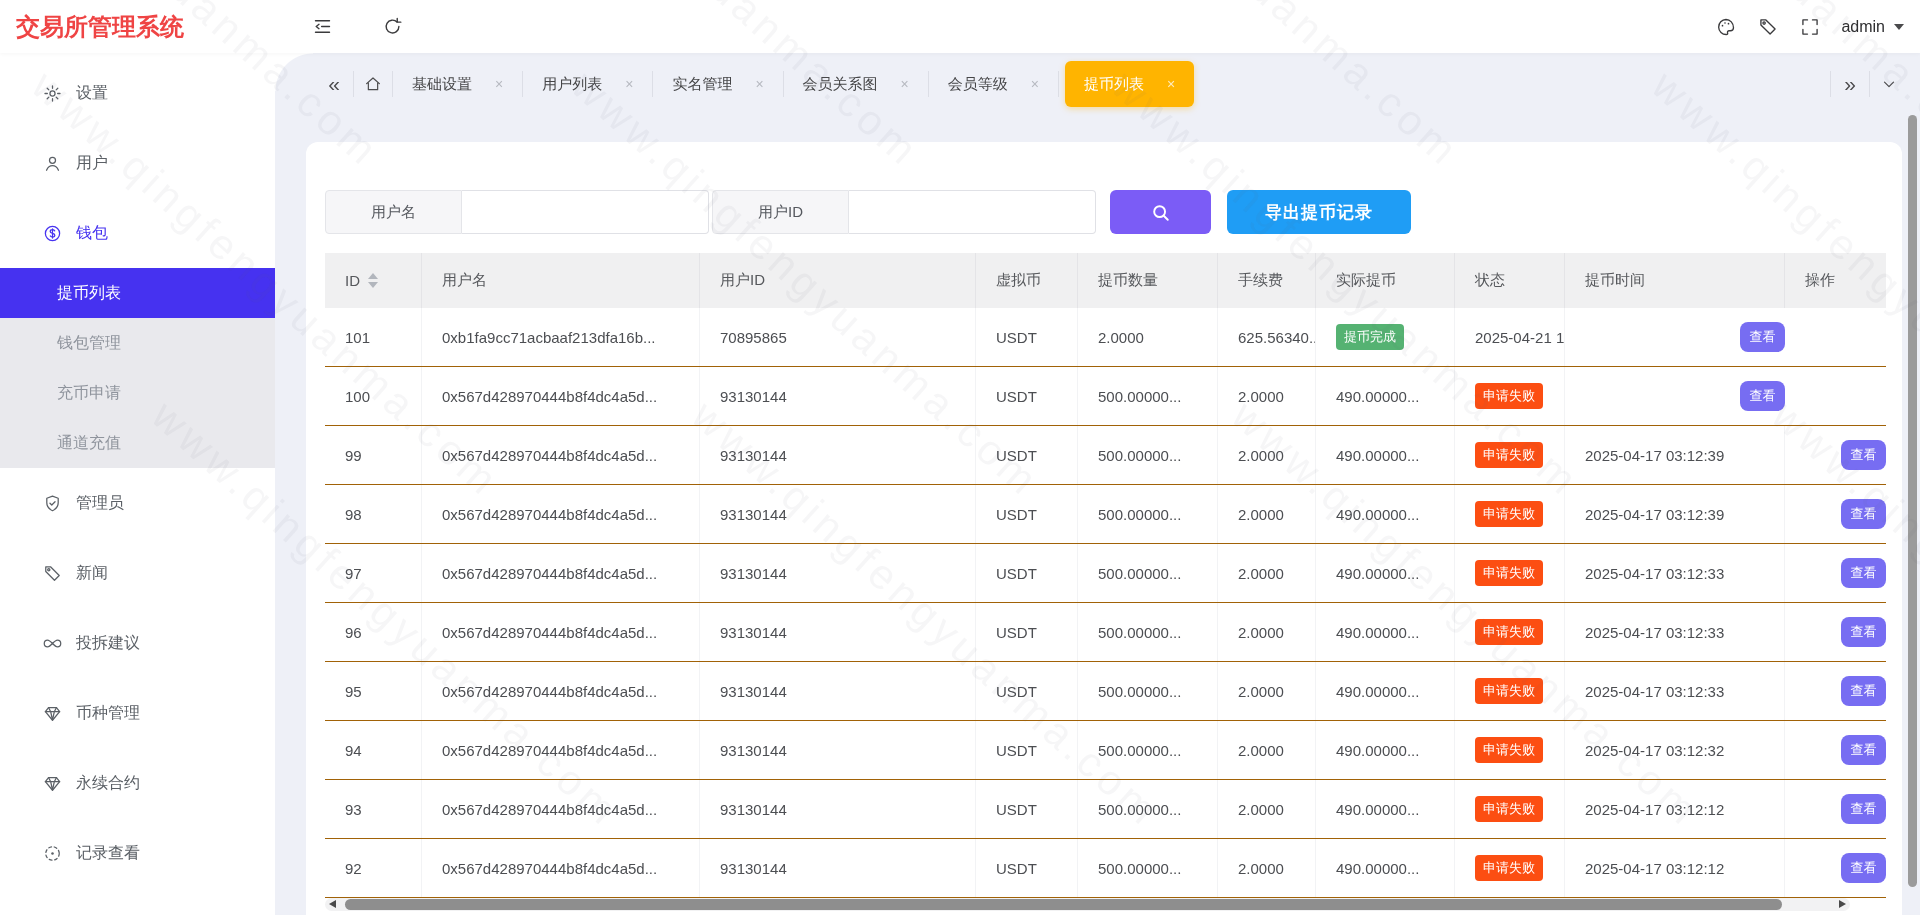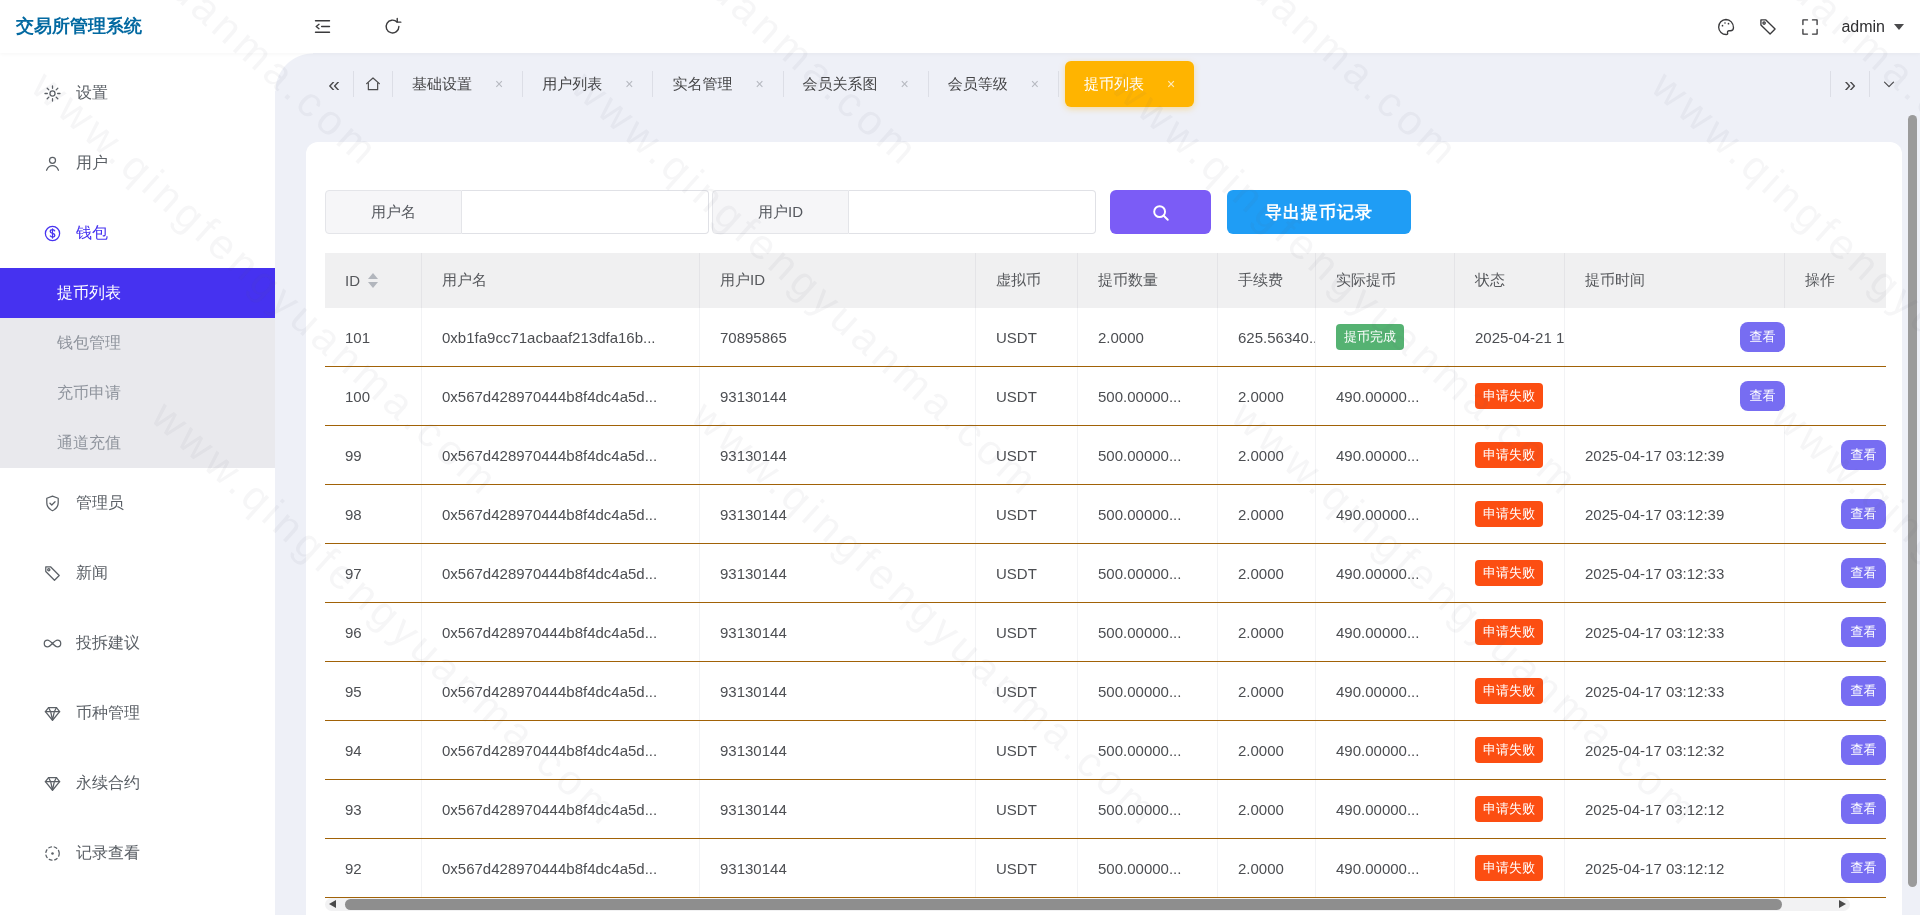--- a/index.html
+++ b/index.html
@@ -1,21 +1,21 @@
 <!DOCTYPE html>
 <html style="--primary: #4632f0; --orange: #ffb400; --violet: #7b5cf6; --blue: #1f9df5; --success: #55b272; --danger: #fc4e12; --view: #776df2;"><head>
 <meta charset="utf-8">
 <style>
   * { margin:0; padding:0; box-sizing:border-box; }
   html,body { width:1920px; height:915px; overflow:hidden; }
   body { font-family:"Liberation Sans","DejaVu Sans",sans-serif; background:#eef0f7; position:relative; color:#333; }
 
   
   .topbar { position:absolute; left:0; top:0; width:1920px; height:53px; background:#fff; z-index:10; box-shadow:0 1px 4px rgba(0,0,0,.04); }
-  .app-title { position:absolute; left:16px; top:0; height:53px; line-height:53px; font-size:18px; font-weight:bold; color:#0369a1; }
+  .app-title { position:absolute; left:16px; top:0; height:53px; line-height:53px; font-size:24px; font-weight:bold; color:#ef4444; }
   .tb-icon { position:absolute; top:0; height:53px; display:flex; align-items:center; justify-content:center; width:34px; color:#3a3a3c; cursor:pointer; background:none; border:none; }
   .tb-icon svg { width:21px; height:21px; }
   .topbar-right { position:absolute; right:16px; top:0; height:53px; display:flex; align-items:center; gap:20px; }
   .topbar-right .ricon { width:22px; height:22px; color:#3a3a3c; cursor:pointer; background:none; border:none; display:flex; align-items:center; justify-content:center; }
   .topbar-right .ricon svg { width:20px; height:20px; }
   .admin-box { display:flex; align-items:center; gap:9px; cursor:pointer; font-size:16px; color:#2d2d2f; }
   .caret { width:0; height:0; border-left:5px solid transparent; border-right:5px solid transparent; border-top:6px solid #4a4a4c; }
 
   .ico svg { stroke:currentColor; fill:none; stroke-width:1.6; stroke-linecap:round; stroke-linejoin:round; }
 

